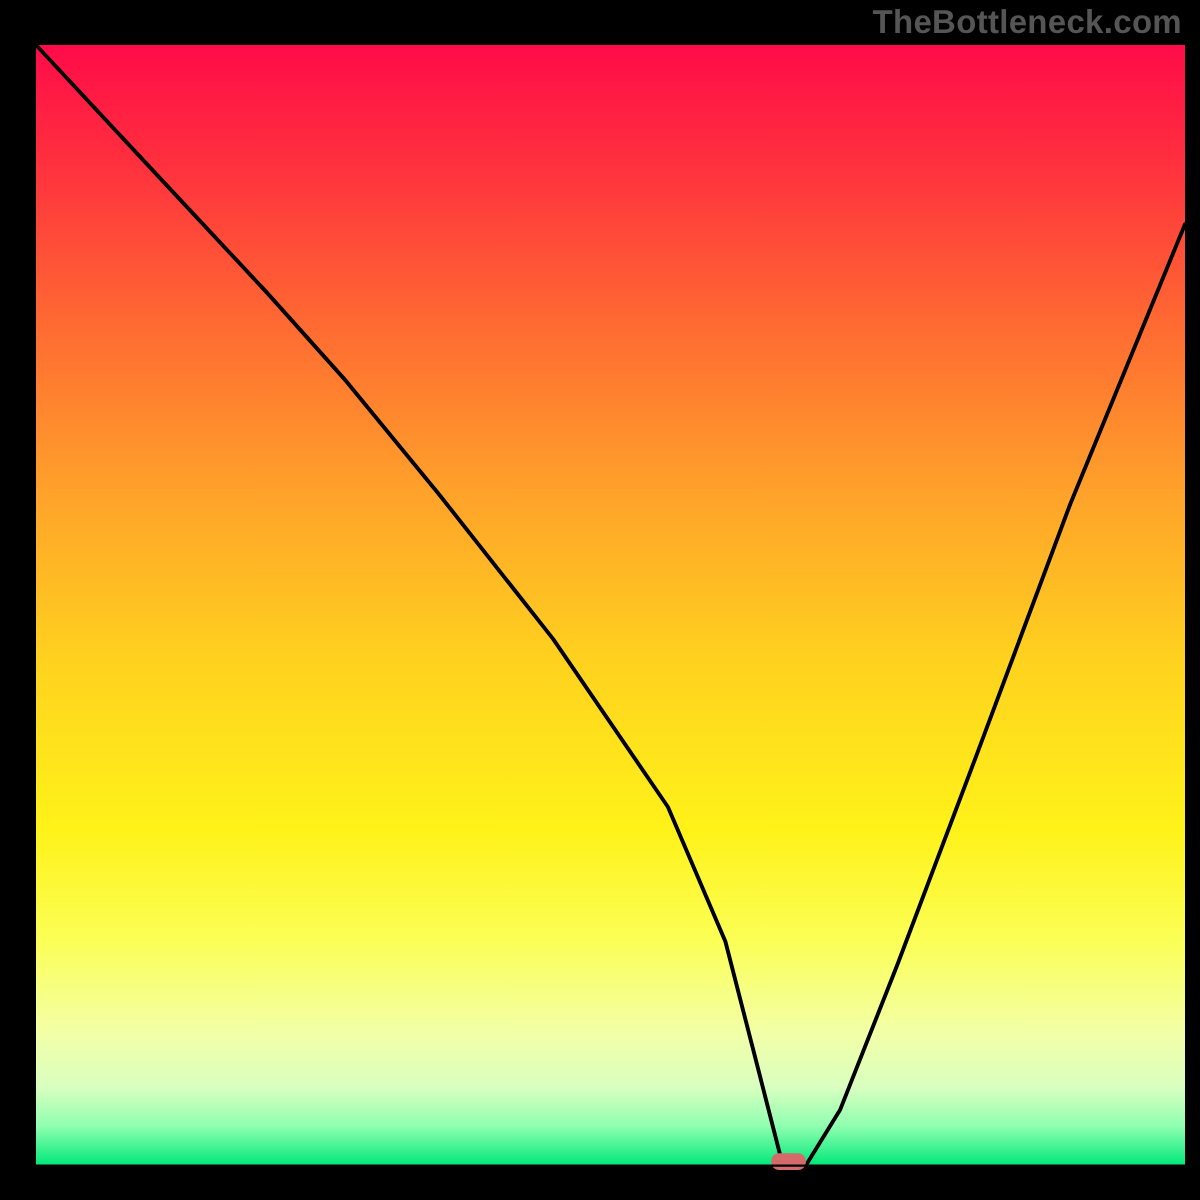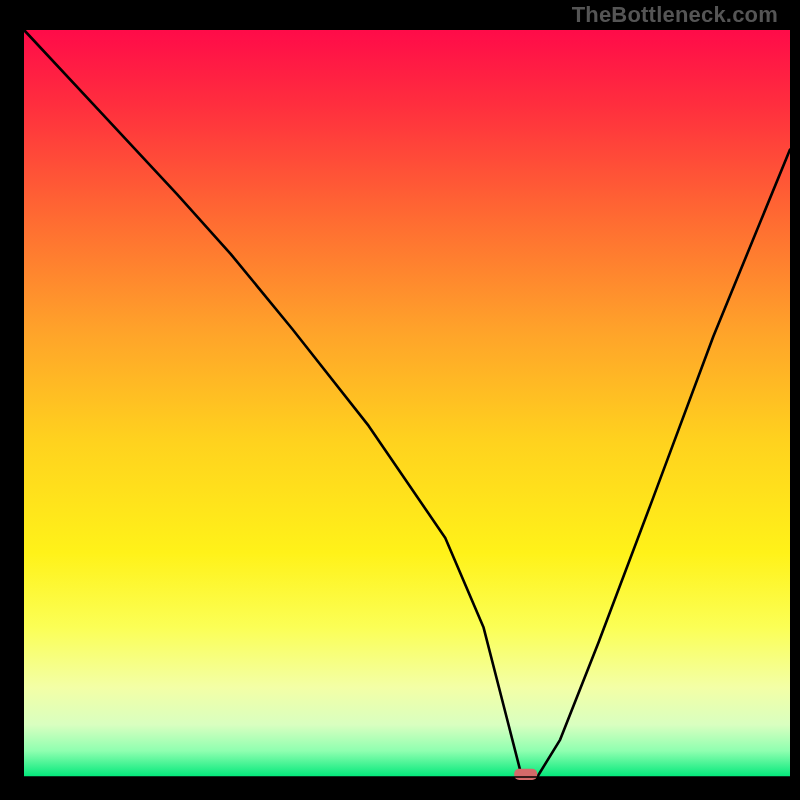--- a/index.html
+++ b/index.html
@@ -11,21 +11,21 @@
     font-family: Arial, Helvetica, sans-serif;
   }
   .container {
     position: relative;
     width: 800px;
     height: 800px;
   }
   .watermark {
     position: absolute;
     top: 2px;
-    right: 22px;
+    right: 12px;
     color: #555;
     font-size: 22px;
     font-weight: bold;
     z-index: 10;
     letter-spacing: 0.2px;
   }
   svg {
     position: absolute;
     top: 0;
     left: 0;

